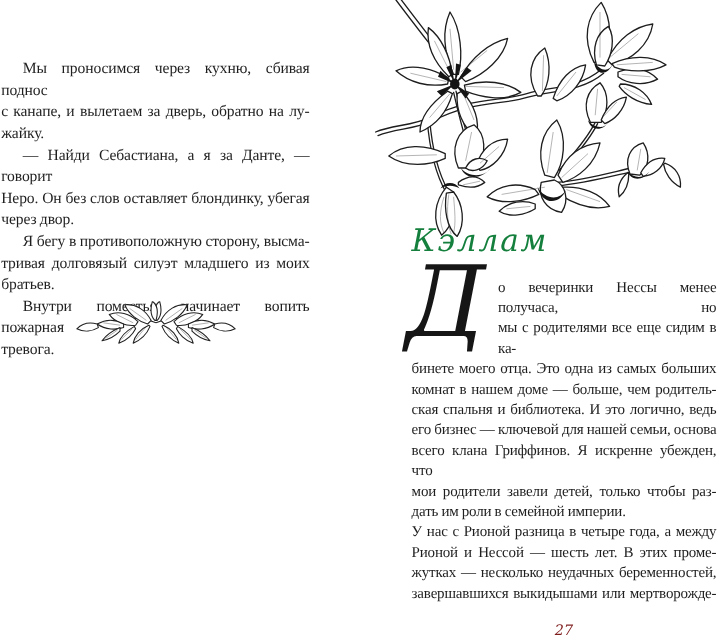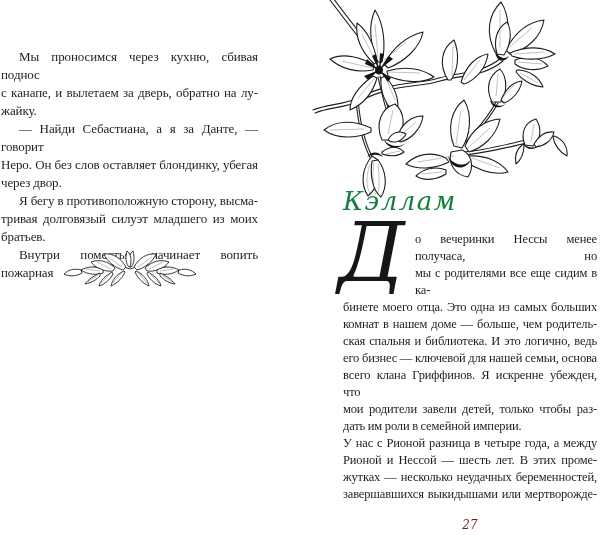--- a/index.html
+++ b/index.html
@@ -41,20 +41,21 @@
           <div class="line">Неро. Он без слов оставляет блондинку, убегая</div>
           <div class="line last">через двор.</div>
         </div>
         <div>
           <div class="line first">Я бегу в противоположную сторону, высма-</div>
           <div class="line">тривая долговязый силуэт младшего из моих</div>
           <div class="line last">братьев.</div>
         </div>
         <div>
           <div class="line first">Внутри поместья начинает вопить пожарная</div>
+          <div class="line last">тревога.</div>
         </div>
       </div>
 
     <div class="ornament">
       <svg width="140" height="36" viewBox="0 0 140 36">
         <g id="orn-branch" stroke="#232323" stroke-width="0.9" fill="#ffffff" stroke-linejoin="round">
           <path d="M70,18 C85,12 103,13 124,22" fill="none"></path>
           <path d="M74,16 C79,7 87,2 96,3 C93,11 84,17 77,19 Z"></path>
           <path d="M85,17 C92,10 101,8 109,11 C104,18 94,21 87,20 Z"></path>
           <path d="M97,19 C104,15 112,15 119,19 C112,24 103,24 97,22 Z"></path>

